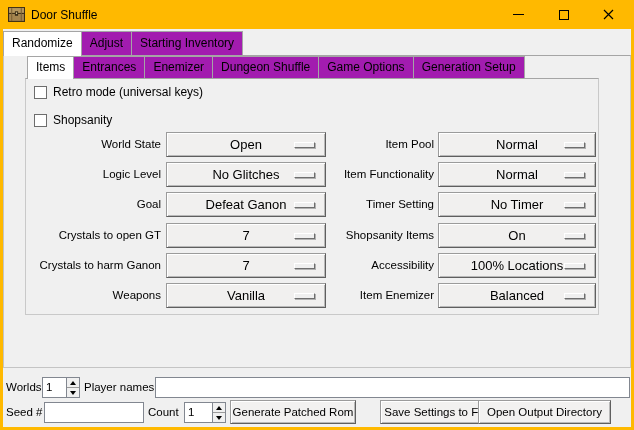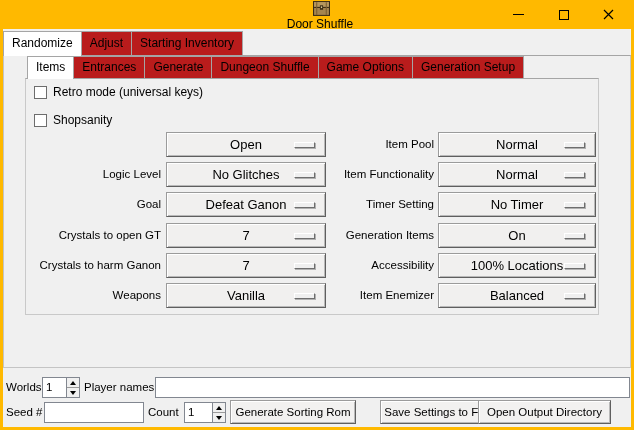--- a/index.html
+++ b/index.html
@@ -2,35 +2,35 @@
 <html><head>
 <meta charset="utf-8">
 <style>
   * { box-sizing: border-box; margin: 0; padding: 0; }
   html,body { width:634px; height:430px; overflow:hidden; }
   body { font-family:"Liberation Sans", sans-serif; font-size:12px; color:#000; }
 
   .window { position:relative; width:634px; height:430px; background:#f0f0f0; }
 
   
-  .titlebar { position:absolute; left:0; top:0; width:634px; height:29px; background:#ffb900; display:flex; align-items:center;flex-direction:column; }
+  .titlebar { position:absolute; left:0; top:0; width:634px; height:29px; background:#ffb900; display:flex; align-items:center; }
   .edge { position:absolute; background:#ffb900; }
   .edge.l { left:0; top:29px; width:3px; height:401px; }
   .edge.r { right:0; top:29px; width:3px; height:401px; }
   .edge.b { left:0; bottom:0; width:634px; height:3px; }
 
   .app-icon { margin-left:8px; width:17px; height:17px; display:inline-block; }
   .title-text { margin-left:6px; font-size:12px; }
   .caption { position:absolute; right:3px; top:0; height:29px; display:flex; }
   .cap-btn { width:45px; height:29px; display:flex; align-items:center; justify-content:center; cursor:default; }
   .glyph-min { width:11px; height:1px; background:#000; }
   .glyph-max { width:10px; height:10px; border:1px solid #000; }
 
   
-  .tab { float:left; border:1px solid #a5a5a5; border-bottom:none; background:#b91c1c; padding:0 8px; white-space:nowrap; margin-right:-1px; }
+  .tab { float:left; border:1px solid #a5a5a5; border-bottom:none; background:#a21caf; padding:0 8px; white-space:nowrap; margin-right:-1px; }
   .main-tabs { position:absolute; left:3px; top:31px; height:25px; z-index:3;border-radius:10px; }
   .main-tabs .tab { height:24px; line-height:23px; }
   .main-tabs .tab.active { height:25px; background:#fff; position:relative; z-index:4; }
   .sub-tabs { position:absolute; left:27px; top:56px; height:23px; z-index:3; }
   .sub-tabs .tab { height:22px; line-height:21px; }
   .sub-tabs .tab.active { height:23px; background:#fff; position:relative; z-index:4; }
 
   
   .outer-page { position:absolute; left:3px; top:55px; width:628px; height:313px;
     border:1px solid; border-color:#a5a5a5 #c4c4c4 #c4c4c4 #c4c4c4; background:#f0f0f0; z-index:1; }
@@ -113,38 +113,39 @@
     <div class="tab active">Randomize</div>
     <div class="tab">Adjust</div>
     <div class="tab">Starting Inventory</div>
   </div>
 
   <div class="outer-page"></div>
 
   <div class="sub-tabs">
     <div class="tab active">Items</div>
     <div class="tab">Entrances</div>
-    <div class="tab">Generate</div>
+    <div class="tab">Enemizer</div>
     <div class="tab">Dungeon Shuffle</div>
     <div class="tab">Game Options</div>
     <div class="tab">Generation Setup</div>
   </div>
 
   <div class="inner-page">
 
     <div class="chk-row" style="top:5px">
       <div class="chk-box"></div>
       <span class="chk-label">Retro mode (universal keys)</span>
     </div>
     <div class="chk-row" style="top:33px">
       <div class="chk-box"></div>
       <span class="chk-label">Shopsanity</span>
     </div>
 
     <div class="opt-row" style="top:53px">
+      <span class="opt-lbl left">World State</span>
       <div class="dropdown dleft">
         <span class="dd-value">Open</span>
         <span class="dd-ind"></span>
       </div>
       <span class="opt-lbl right">Item Pool</span>
       <div class="dropdown dright">
         <span class="dd-value">Normal</span>
         <span class="dd-ind"></span>
       </div>
     </div>
@@ -174,21 +175,21 @@
         <span class="dd-ind"></span>
       </div>
     </div>
 
     <div class="opt-row" style="top:144px">
       <span class="opt-lbl left">Crystals to open GT</span>
       <div class="dropdown dleft">
         <span class="dd-value">7</span>
         <span class="dd-ind"></span>
       </div>
-      <span class="opt-lbl right">Generation Items</span>
+      <span class="opt-lbl right">Shopsanity Items</span>
       <div class="dropdown dright">
         <span class="dd-value">On</span>
         <span class="dd-ind"></span>
       </div>
     </div>
 
     <div class="opt-row" style="top:174px">
       <span class="opt-lbl left">Crystals to harm Ganon</span>
       <div class="dropdown dleft">
         <span class="dd-value">7</span>
@@ -237,17 +238,17 @@
     <span class="spin-val">1</span>
     <div class="spin-btns">
       <div class="spin-btn up">
           <i></i>
         </div>
       <div class="spin-btn dn">
           <i></i>
         </div>
     </div>
   </div>
-  <div class="btn" style="left:230px; top:400px; width:126px">Generate Sorting Rom</div>
+  <div class="btn" style="left:230px; top:400px; width:126px">Generate Patched Rom</div>
   <div class="btn" style="left:380px; top:400px; width:114px">Save Settings to File</div>
   <div class="btn" style="left:478px; top:400px; width:133px">Open Output Directory</div>
 
 </div>
 
 </body></html>

